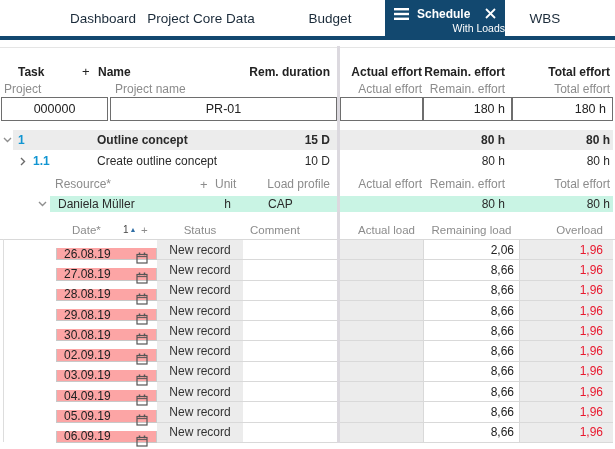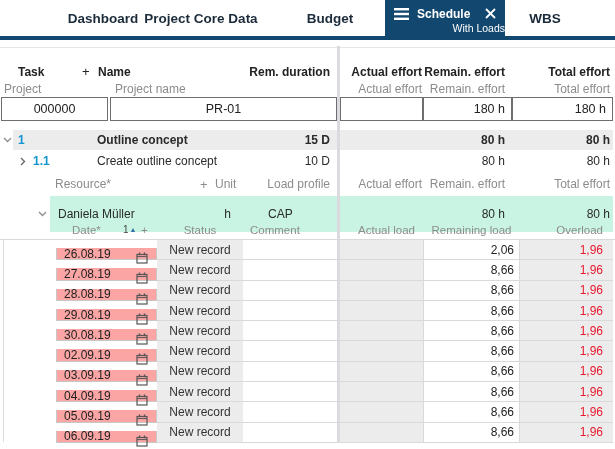--- a/index.html
+++ b/index.html
@@ -2,21 +2,21 @@
 <html><head>
 <meta charset="utf-8">
 <style>
   html,body{margin:0;padding:0;background:#fff;}
   .screen{position:relative;width:615px;height:449px;background:#fff;overflow:hidden;
           font-family:"Liberation Sans",sans-serif;color:#2a2a2a;}
   
   .tabbar{position:absolute;top:0;left:0;width:615px;height:40px;background:#fff;}
   .tab-underline{position:absolute;left:0;bottom:0;width:615px;height:4px;background:#12486f;}
   .tab{position:absolute;top:0;height:36px;display:flex;align-items:center;justify-content:center;
-       font-size:13.5px;font-weight:700;color:#1b2b3a;white-space:nowrap;}
+       font-size:13.5px;font-weight:400;color:#1b2b3a;white-space:nowrap;}
   .tab-active{position:absolute;top:0;height:40px;background:#12486f;color:#fff;
               display:flex;flex-direction:column;justify-content:center;}
   .tab-active .trow{display:flex;align-items:center;gap:8px;padding:0 9px;}
   .tab-active .tlabel{font-size:12px;font-weight:700;}
   .tab-active .tsub{font-size:10.5px;text-align:right;margin-top:1px;}
   .iconbtn{display:flex;align-items:center;}
   .closebtn{margin-left:auto;}
   
   .content{position:absolute;top:40px;left:0;width:615px;height:409px;background:#fff;}
   .hairline{position:absolute;top:7px;left:0;width:615px;height:1px;background:#e5e5e5;}
@@ -42,21 +42,21 @@
   .inprow{top:57px;height:25px;}
   .box{position:absolute;top:0;height:24px;box-sizing:border-box;background:#fff;
        border:1px solid #6e6e6e;font-family:"Liberation Sans",sans-serif;
        font-size:12.5px;color:#222;padding:0 6px;outline:none;text-align:center;}
   .row1{top:90px;height:20px;}
   .row11{top:110px;height:22px;}
   .stripe{position:absolute;top:0;bottom:0;background:#ececec;}
   .stripe.greenbg{background:#c9f4e4;}
   .reshdr{top:132px;height:24px;}
   .reshdr .c{color:#8c8c8c;}
-  .resrow{top:156px;height:36px;}
+  .resrow{top:156px;height:16px;}
   .loadhdr{top:180px;height:19px;}
   .loadhdr .c{color:#8c8c8c;font-size:11.5px;}
   .loadrows{position:absolute;top:199px;left:0;width:615px;height:203px;border-top:1px solid #d9d9d9;}
   .load-row{position:relative;height:20.3px;}
   .lc{position:absolute;top:0;bottom:0;box-sizing:border-box;display:flex;align-items:center;
       font-size:12px;border-bottom:1px solid #d9d9d9;}
   .lc-date{left:56px;width:101px;background:#fca5a5;border:1px solid #c8c8c8;border-top:none;padding-left:7px;color:#222;margin-top:8px;}
   .lc-status{left:157px;width:86px;background:#ececec;justify-content:center;color:#333;}
   .lc-comment{left:243px;width:94px;background:#fff;}
   .lc-actual{left:340px;width:83px;background:#ececec;}

